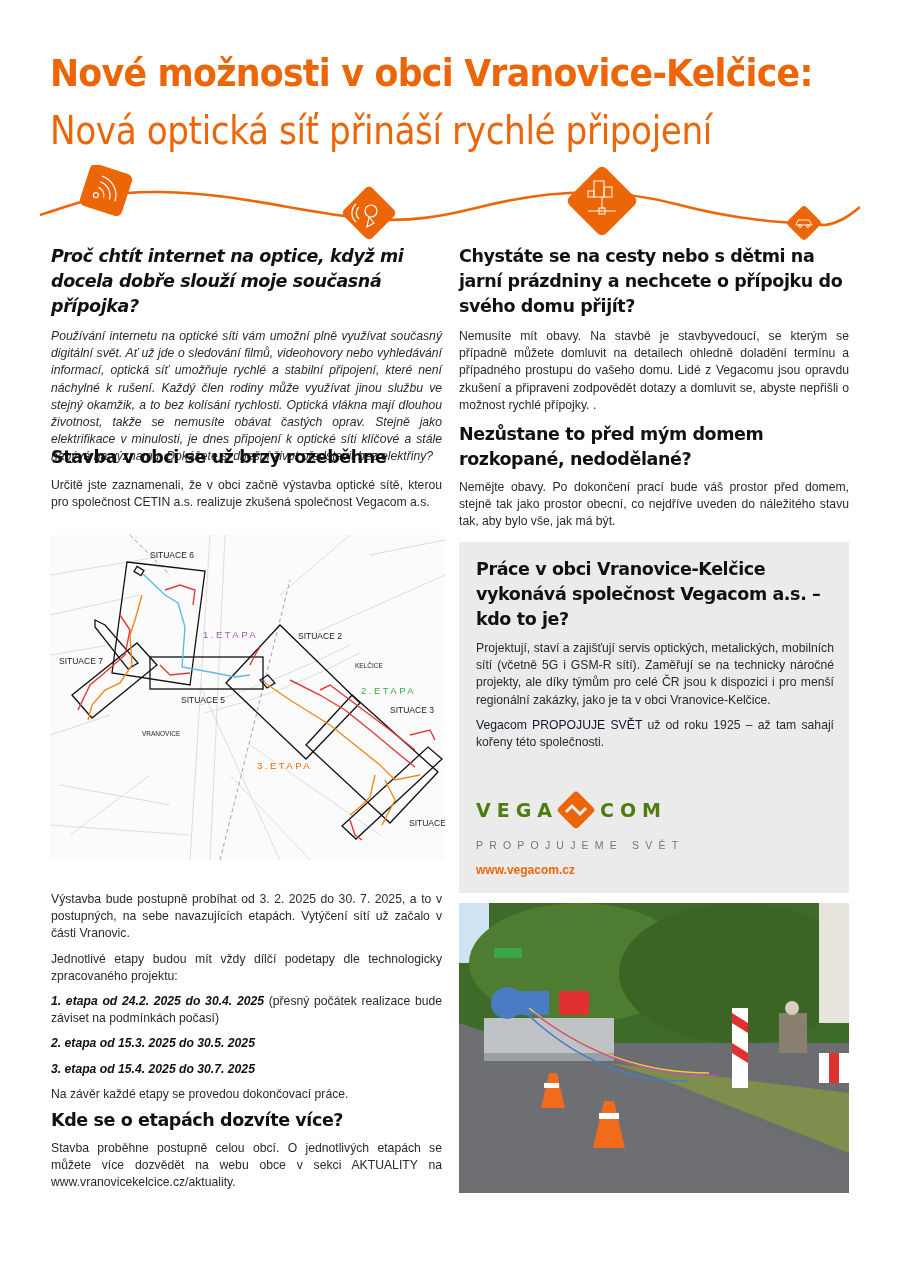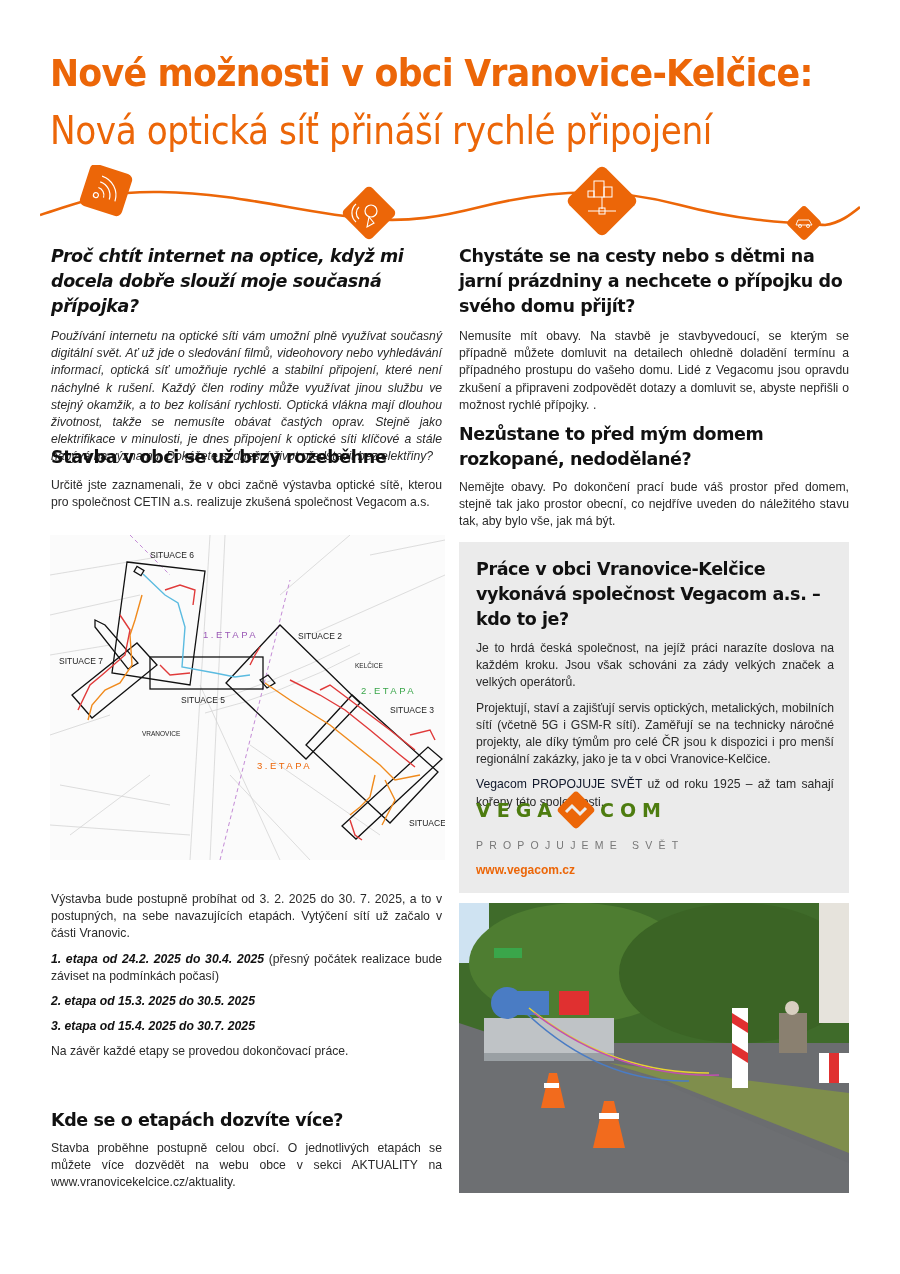--- a/index.html
+++ b/index.html
@@ -130,20 +130,21 @@
   <div class="maplabel" style="left:359px; top:283px;">SITUACE</div>
   <div class="maplabel" style="left:305px; top:127px; font-size:6.5px;">KELČICE</div>
   <div class="maplabel" style="left:92px; top:195px; font-size:6.5px;">VRANOVICE</div>
   <div class="etapa" style="left:153px; top:94px; color:#9b59b6;">1.ETAPA</div>
   <div class="etapa" style="left:311px; top:150px; color:#3aa64a;">2.ETAPA</div>
   <div class="etapa" style="left:207px; top:225px; color:#ec6608;">3.ETAPA</div>
 </div>
 
 <div class="col left" style="top:891px;">
   <div class="p">Výstavba bude postupně probíhat od 3. 2. 2025 do 30. 7. 2025, a to v postupných, na sebe navazujících etapách. Vytýčení sítí už začalo v části Vranovic.</div>
+  <div class="p" style="margin-top:8px;">Jednotlivé etapy budou mít vždy dílčí podetapy dle technologicky zpracovaného projektu:</div>
   <div class="p" style="margin-top:8px;"><b>1. etapa od 24.2. 2025 do 30.4. 2025</b><span> (přesný počátek realizace bude záviset na podmínkách počasí)</span></div>
   <div class="p" style="margin-top:8px;"><b>2. etapa od 15.3. 2025 do 30.5. 2025</b></div>
   <div class="p" style="margin-top:8px;"><b>3. etapa od 15.4. 2025 do 30.7. 2025</b></div>
   <div class="p" style="margin-top:8px;">Na závěr každé etapy se provedou dokončovací práce.</div>
 </div>
 
 <div class="col left" style="top:1108px;">
   <div class="h2">Kde se o etapách dozvíte více?</div>
   <div class="p" style="margin-top:7px;">Stavba proběhne postupně celou obcí. O jednotlivých etapách se můžete více dozvědět na webu obce v sekci AKTUALITY na www.vranovicekelcice.cz/aktuality.</div>
 </div>
@@ -154,21 +155,20 @@
 </div>
 
 <div class="col right" style="top:422px;">
   <div class="h2">Nezůstane to před mým domem rozkopané, nedodělané?</div>
   <div class="p" style="margin-top:7px;">Nemějte obavy. Po dokončení prací bude váš prostor před domem, stejně tak jako prostor obecní, co nejdříve uveden do náležitého stavu tak, aby bylo vše, jak má být.</div>
 </div>
 
 <div class="graybox">
   <div class="inner">
     <div class="h2">Práce v obci Vranovice-Kelčice vykonává společnost Vegacom a.s. – kdo to je?</div>
-    <div class="p" style="margin-top:8px;">Je to hrdá česká společnost, na jejíž práci narazíte doslova na každém kroku. Jsou však schováni za zády velkých značek a velkých operátorů.</div>
     <div class="p" style="margin-top:8px;">Projektují, staví a zajišťují servis optických, metalických, mobilních sítí (včetně 5G i GSM-R sítí). Zaměřují se na technicky náročné projekty, ale díky týmům pro celé ČR jsou k dispozici i pro menší regionální zakázky, jako je ta v obci Vranovice-Kelčice.</div>
     <div class="p" style="margin-top:8px;"><span class="orange">Vegacom PROPOJUJE SVĚT</span><span> už od roku 1925 – až tam sahají kořeny této společnosti.</span></div>
   </div>
   <div class="logo">
     <span class="logo-text" style="left:0;">VEGA</span>
     <svg style="position:absolute; left:80px; top:0;" width="40" height="40" viewBox="0 0 40 40">
       <rect x="6" y="6" width="28" height="28" rx="4" transform="rotate(45 20 20)" fill="#ec6608"></rect>
       <path d="M10,22 L16,16 L24,24 L30,18" fill="none" stroke="#ebebeb" stroke-width="3"></path>
     </svg>
     <span class="logo-text" style="left:124px;text-align:right;">COM</span>

